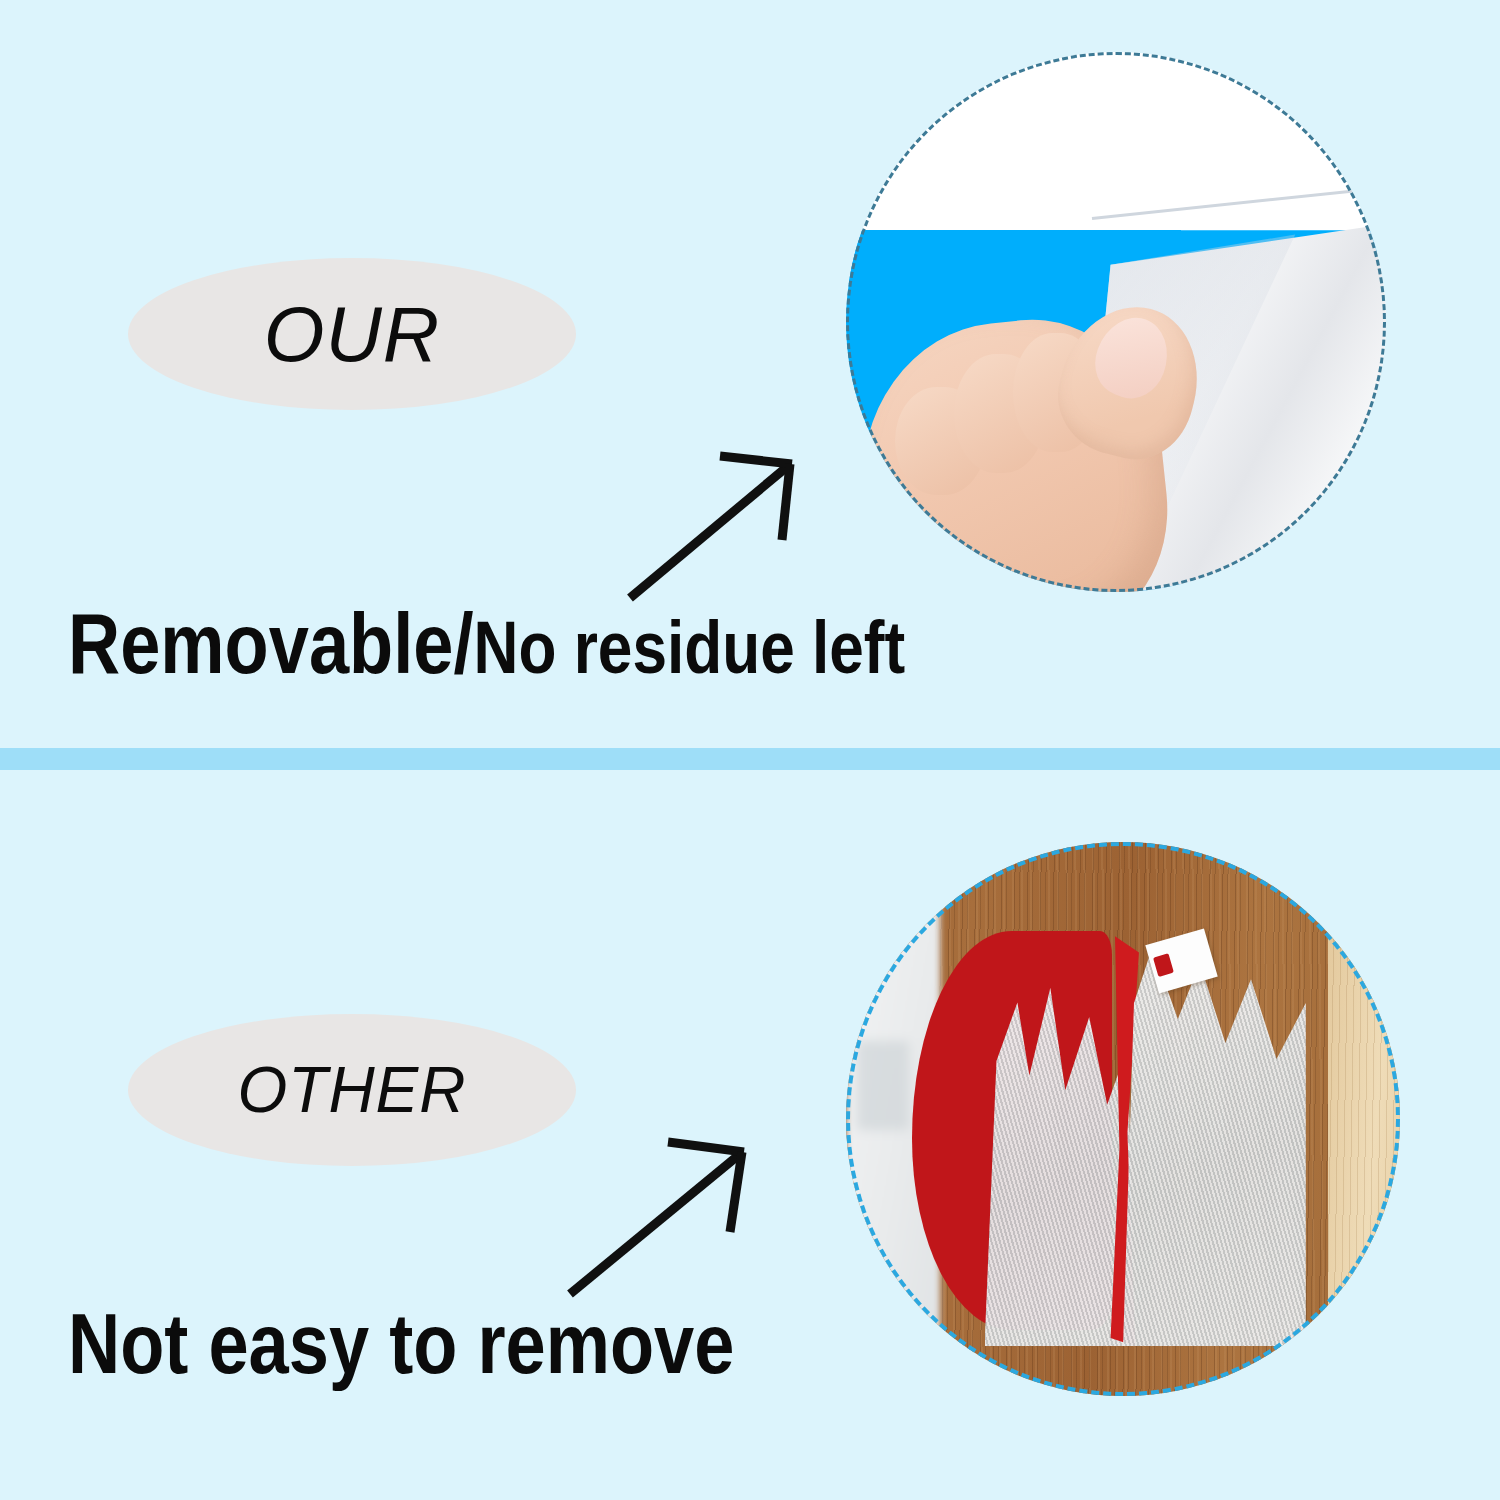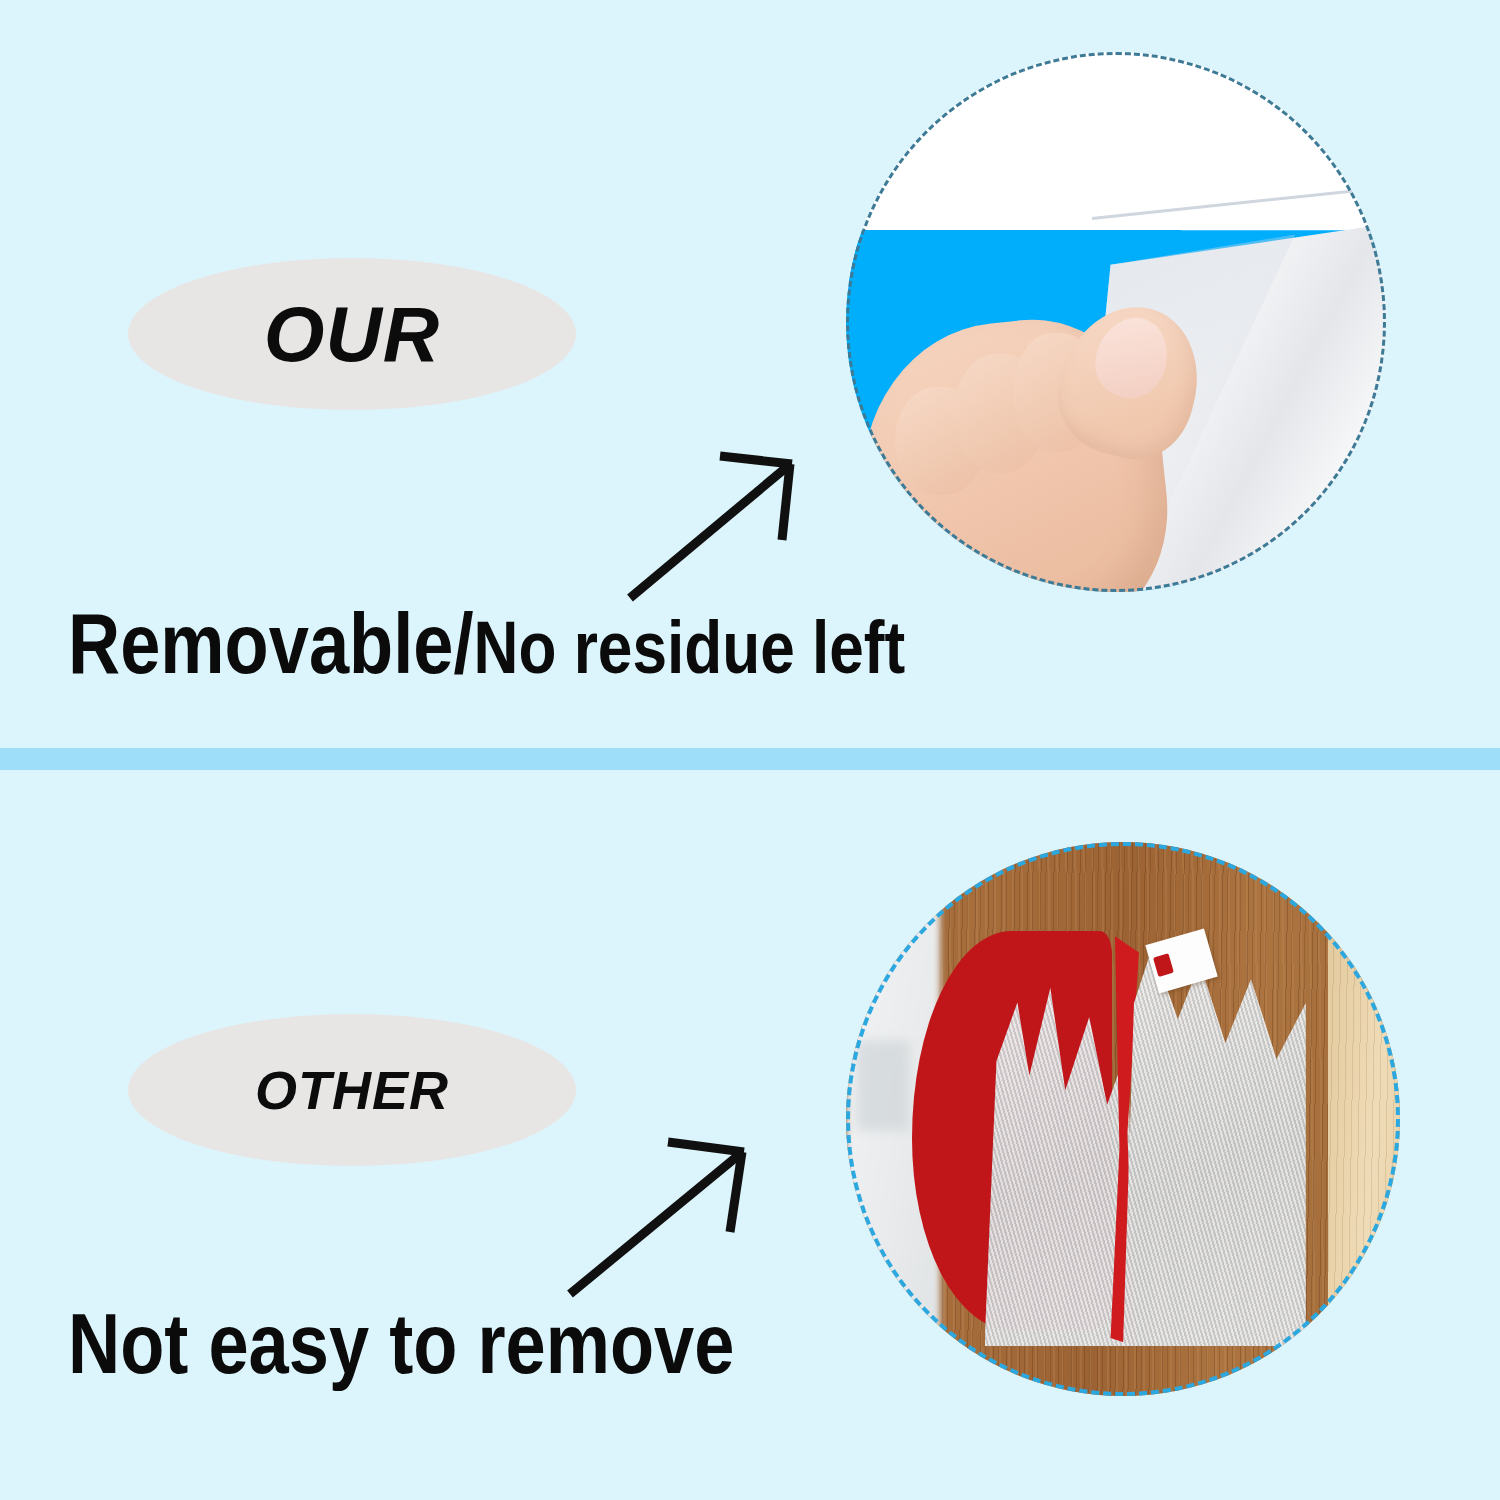--- a/index.html
+++ b/index.html
@@ -19,21 +19,21 @@
   }
 
   
   .badge{
     position:absolute;
     display:flex;align-items:center;justify-content:center;
     background:#e8e6e5;
     border-radius:50%;
   }
   .badge span{
-    font-weight:bold;font-style:italic;
+    font-weight:normal;font-style:italic;
     color:#0c0c0c;
     letter-spacing:1px;
     line-height:1;
   }
 
   
   .headline{
     position:absolute;
     color:#0b0b0b;
     font-weight:bold;
@@ -224,21 +224,21 @@
     </div>
     <div class="dashring" style="left:846px;top:52px;width:540px;height:540px;
                 border:3px dashed #3d7a96;"></div>
   </div>
 
   <div class="divider" style="top:748px;"></div>
 
   <div>
 
     <div class="badge" style="left:128px;top:1014px;width:448px;height:152px;">
-      <span style="font-size:54px;">OTHER</span>
+      <span style="font-size:64px;">OTHER</span>
     </div>
 
     <div class="headline" style="left:68px;top:1300px;">
       <span class="big">Not easy to remove</span>
     </div>
 
     <svg class="arrow" style="left:556px;top:1128px;" width="210" height="180" viewBox="0 0 210 180">
       <g stroke="#101010" stroke-width="9" fill="none" stroke-linecap="butt">
         <line x1="14" y1="166" x2="184" y2="26"></line>
         <line x1="112" y1="14" x2="188" y2="24"></line>

